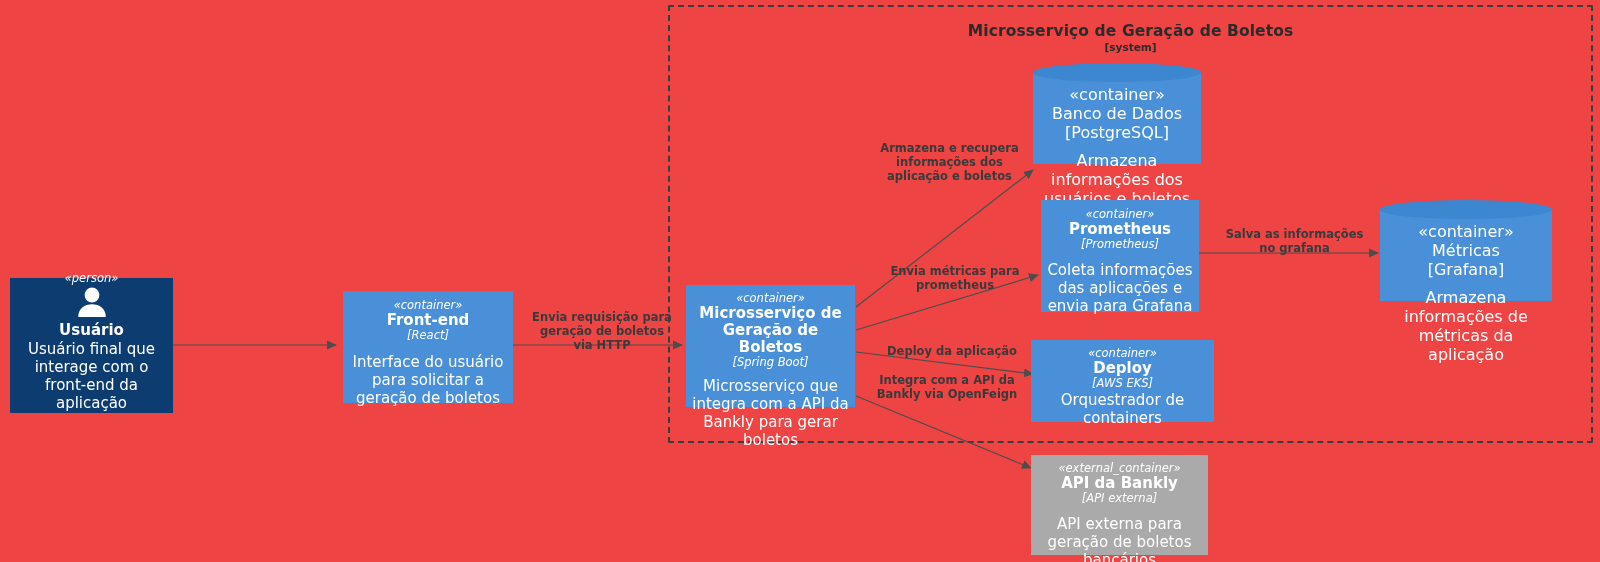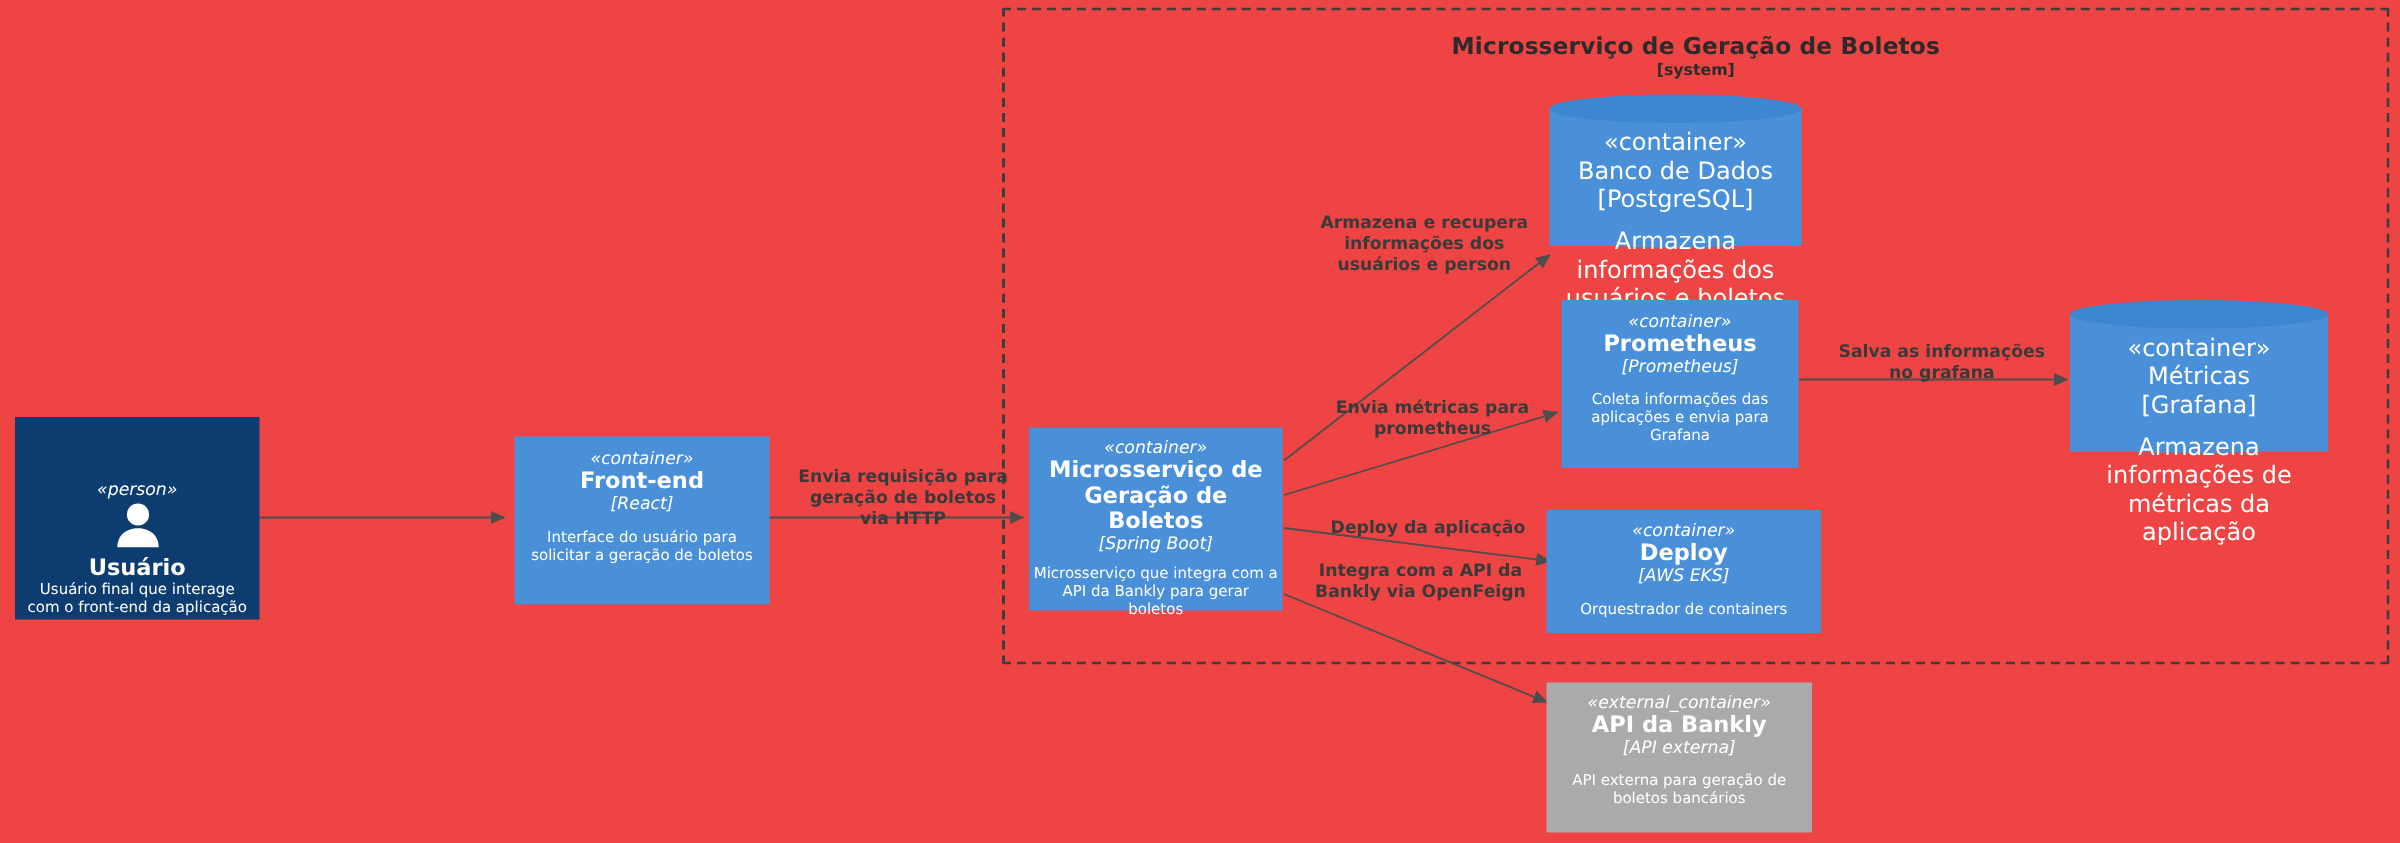--- a/index.html
+++ b/index.html
@@ -79,21 +79,21 @@
     line-height: 1.12;
     color: #ffffff;
   }
   .node .tech {
     font-style: italic;
     font-size: 11.5px;
     line-height: 1.2;
     color: #ffffff;
   }
   .node .desc {
-    font-size: 10px;
+    font-size: 15px;
     line-height: 1.2;
     color: #ffffff;
     font-weight: normal;
   }
 
   
   .person {
     background: #0d3c70;
     border: 1px solid #0b3464;
   }
@@ -200,21 +200,21 @@
     </g>
   </svg>
 
 
   <div class="edge-label" style="left:522px; top:310px; width:160px;">Envia requisição para
 geração de boletos
 via HTTP</div>
 
   <div class="edge-label" style="left:872px; top:141px; width:155px;">Armazena e recupera
 informações dos
-usuários e person</div>
+aplicação e boletos</div>
 
   <div class="edge-label" style="left:880px; top:264px; width:150px;">Envia métricas para
 prometheus</div>
 
   <div class="edge-label" style="left:1212px; top:227px; width:165px;">Salva as informações
 no grafana</div>
 
   <div class="edge-label" style="left:872px; top:344px; width:160px;">Deploy da aplicação</div>
 
   <div class="edge-label" style="left:872px; top:373px; width:150px;">Integra com a API da
@@ -274,21 +274,21 @@
       <div class="title">Métricas</div>
       <div class="tech">[Grafana]</div>
       <div class="desc" style="margin-top:9px; width:168px;">Armazena informações de métricas da aplicação</div>
     </div>
   </div>
 
   <div class="node box container-node" style="left:1031px; top:340px; width:183px; height:82px; padding-top:6px;">
     <div class="stereo">«container»</div>
     <div class="title">Deploy</div>
     <div class="tech">[AWS EKS]</div>
-    <div class="desc" style="margin-top:10px; width:180px;">Orquestrador de containers</div>
+    <div class="desc" style="width:180px;">Orquestrador de containers</div>
   </div>
 
   <div class="node box external-node" style="left:1031px; top:455px; width:177px; height:100px; padding-top:6px;">
     <div class="stereo">«external_container»</div>
     <div class="title">API da Bankly</div>
     <div class="tech">[API externa]</div>
     <div class="desc" style="margin-top:9px; width:172px;">API externa para geração de boletos bancários</div>
   </div>
 
 </div>

